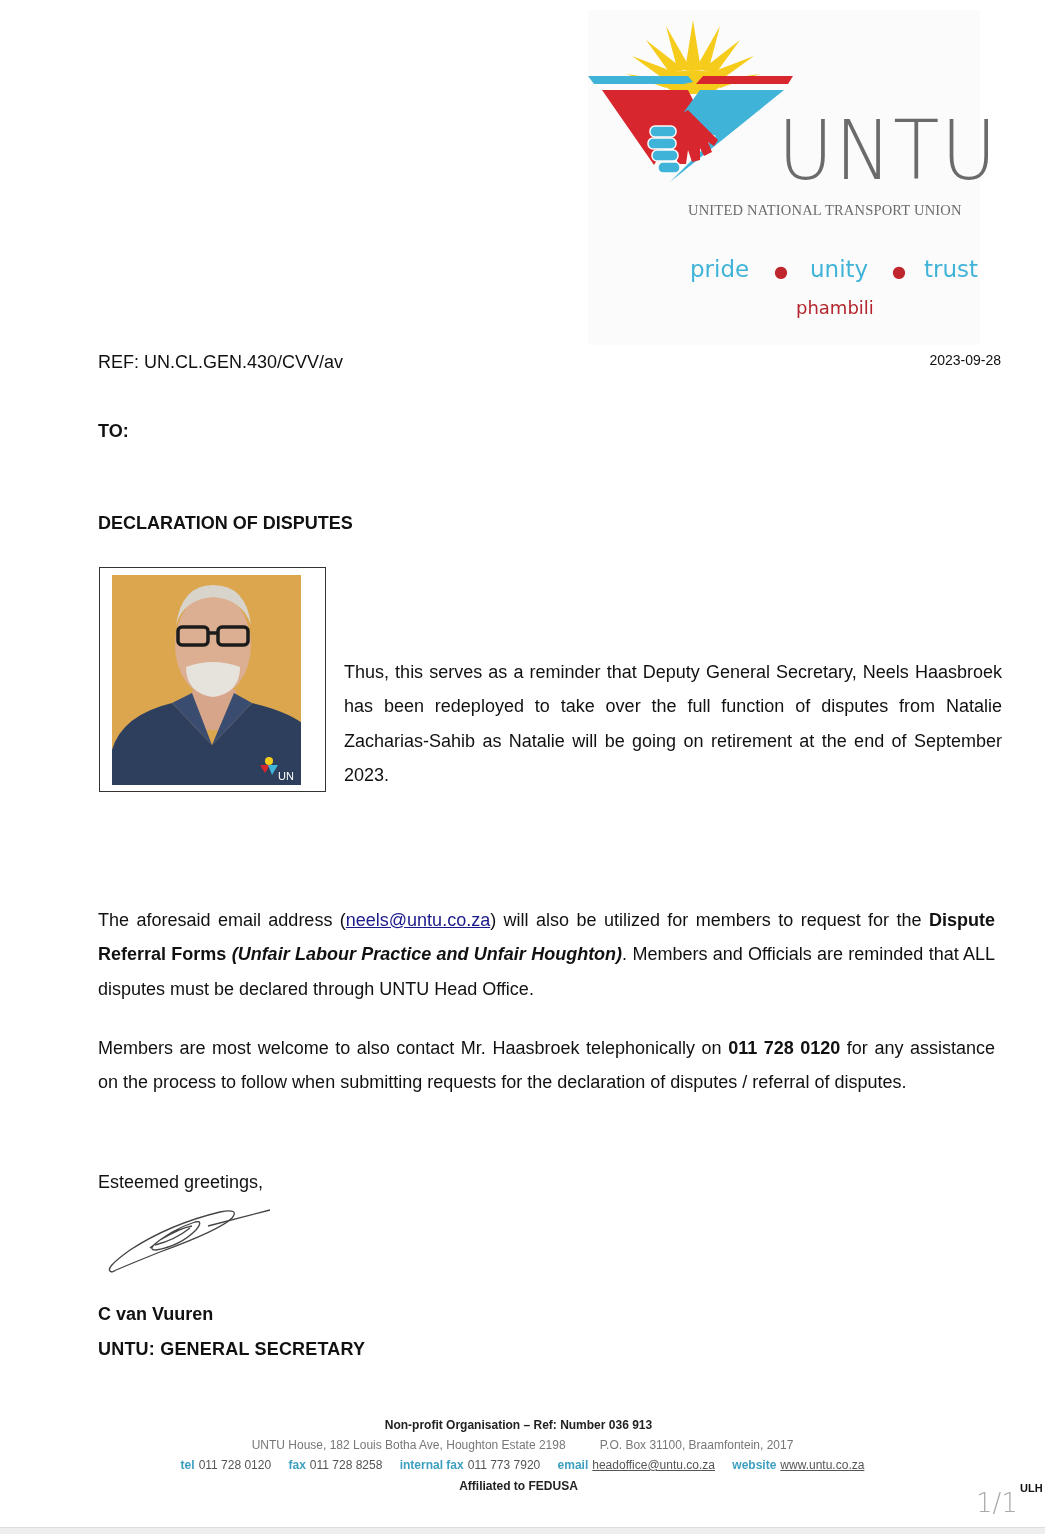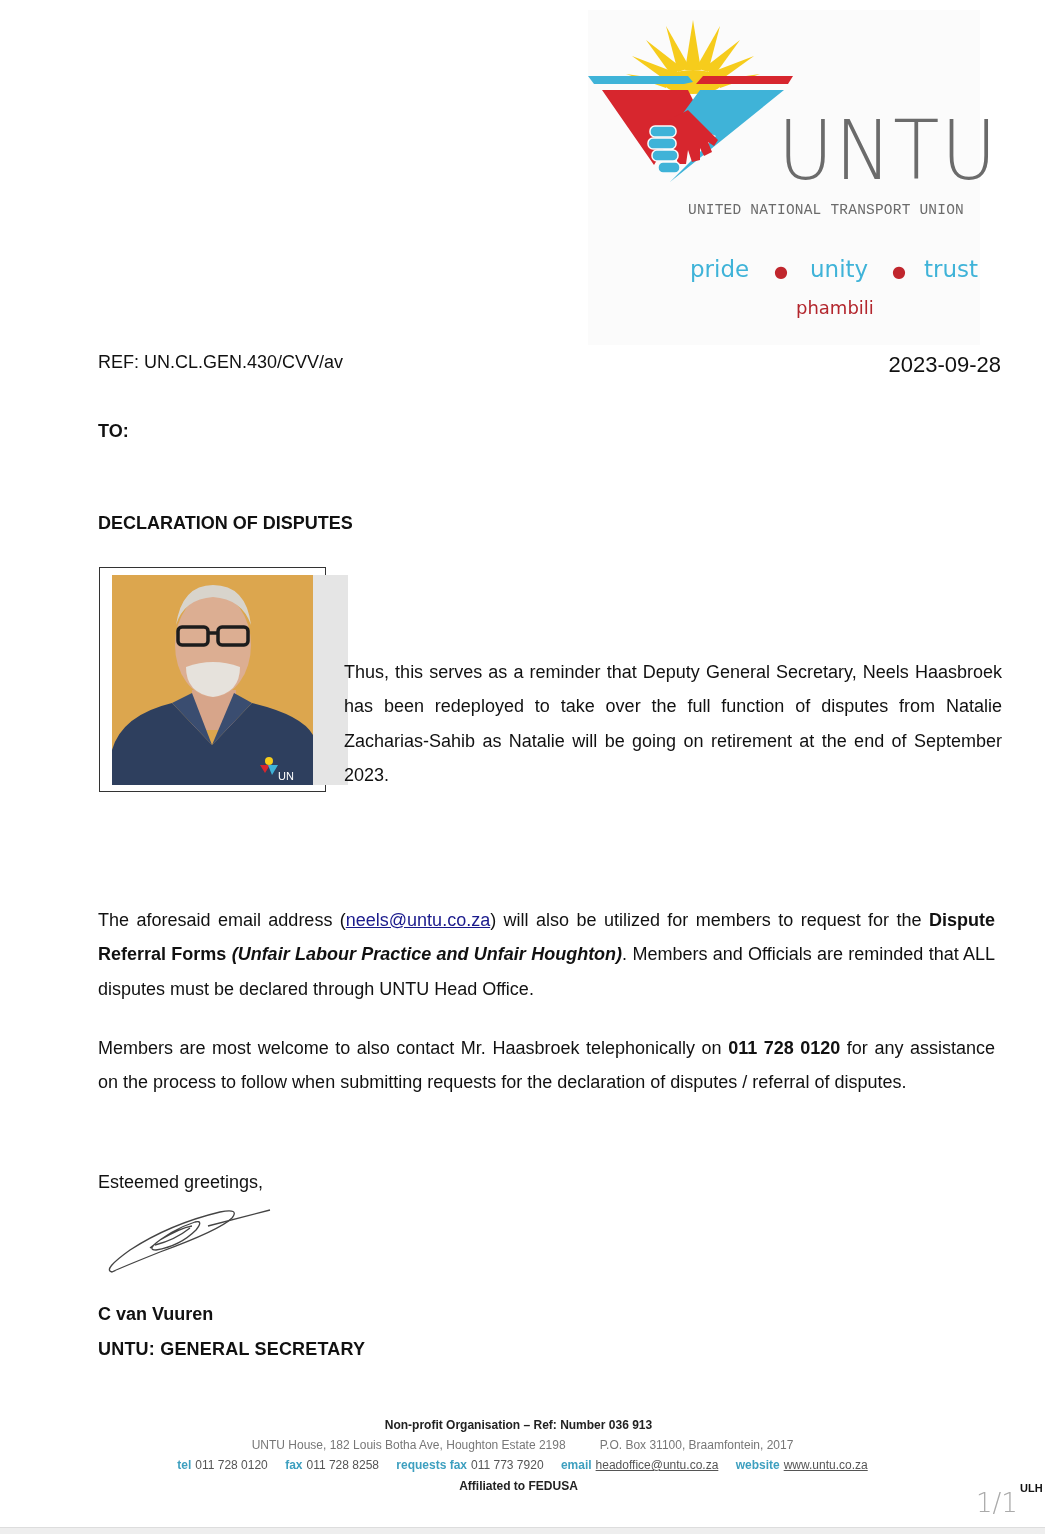--- a/index.html
+++ b/index.html
@@ -7,35 +7,35 @@
     width: 1045px; height: 1534px; background: #ffffff; position: relative; overflow: hidden;
     font-family: "Liberation Sans", sans-serif; color: #111;
   }
   .page { position: absolute; left: 0; top: 0; width: 1045px; height: 1528px; background: #fff; }
   .bottom-bar { position: absolute; left: 0; top: 1527px; width: 1045px; height: 7px; background: #eeeeee; border-top: 1px solid #dddddd; }
 
   
   .logo-block { position: absolute; left: 588px; top: 10px; width: 392px; height: 335px; background: #fbfbfb; }
   .logo-svg { position: absolute; left: 0; top: 0; }
   .untu-word { position: absolute; left: 190px; top: 100px; font-family: "DejaVu Sans", sans-serif; font-weight: 300; font-size: 82px; color: #6b6b6b; letter-spacing: 2px; line-height: 1; transform: scaleX(0.92); transform-origin: left top; }
-  .untu-full { position: absolute; left: 100px; top: 192px; font-family: Liberation Mono, monospace; font-size: 14.5px; color: #6b6b6b; letter-spacing: 0.2px; white-space: nowrap; }
+  .untu-full { position: absolute; left: 100px; top: 192px; font-family: Liberation Serif, serif; font-size: 14.5px; color: #6b6b6b; letter-spacing: 0.2px; white-space: nowrap; }
   .motto { position: absolute; top: 246px; left: 100px; width: 290px; font-family: "DejaVu Sans", sans-serif; font-size: 23px; color: #3fb3d8; white-space: nowrap; }
   .motto span { position: absolute; top: 0; }
   .motto .dot { color: #c0262d; font-size: 16px; top: 6px; }
   .phambili { position: absolute; left: 208px; top: 287px; font-family: "DejaVu Sans", sans-serif; font-size: 18px; color: #b3262d; }
 
   
   .ref { position: absolute; left: 98px; top: 352px; font-size: 18px; }
-  .date { position: absolute; right: 44px; top: 352px; font-size: 22px; }
+  .date { position: absolute; right: 44px; top: 352px; font-size: 14px; }
   .to-label { position: absolute; left: 98px; top: 421px; font-size: 18px; font-weight: bold; }
   .recipients { position: absolute; left: 203px; top: 444px; font-size: 18px; font-weight: bold; letter-spacing: 0.1px; }
   .subject { position: absolute; left: 98px; top: 513px; font-size: 18px; font-weight: bold; }
 
   .photo-frame { position: absolute; left: 99px; top: 567px; width: 225px; height: 223px; border: 1.5px solid #333; background: #fff; }
-  .photo { position: absolute; left: 12px; top: 7px; width: 236px; height: 210px; overflow: hidden; background: #e5e5e5; }
+  .photo { position: absolute; left: 12px; top: 7px; width: 189px; height: 210px; overflow: hidden; background: #e5e5e5; }
 
   .para { position: absolute; font-size: 18px; line-height: 34.3px; text-align: justify; }
   .p1 { left: 344px; top: 563px; width: 658px; }
   .p2 { left: 344px; top: 655px; width: 658px; }
   .p3 { left: 98px; top: 809px; width: 897px; }
   .p4 { left: 98px; top: 903px; width: 897px; }
   .p5 { left: 98px; top: 1031px; width: 897px; }
   .greeting { position: absolute; left: 98px; top: 1172px; font-size: 18px; }
   a.email-link { color: #1a1a8c; text-decoration: underline; }
 
@@ -161,21 +161,21 @@
   </svg>
 
   <div class="signer">C van Vuuren</div>
   <div class="signer-title">UNTU: GENERAL SECRETARY</div>
 
   <div class="footer f1">Non-profit Organisation – Ref: Number 036 913</div>
   <div class="footer f2"><span>UNTU House, 182 Louis Botha Ave, Houghton Estate 2198</span><span class="gap"></span><span>P.O. Box 31100, Braamfontein, 2017</span></div>
   <div class="footer f3">
     <span class="lbl">tel</span><span class="val">011 728 0120</span>
     <span class="lbl">fax</span><span class="val">011 728 8258</span>
-    <span class="lbl">requests fax</span><span class="val">011 773 7920</span>
+    <span class="lbl">internal fax</span><span class="val">011 773 7920</span>
     <span class="lbl">email</span><span class="val"><u>headoffice@untu.co.za</u></span>
     <span class="lbl">website</span><span class="val" style="margin-right:0"><u>www.untu.co.za</u></span>
   </div>
   <div class="footer f4">Affiliated to FEDUSA</div>
   <div class="ulh">ULH</div>
   <div class="page-num">1/1</div>
 </div>
 <div class="bottom-bar"></div>
 
 </body></html>

